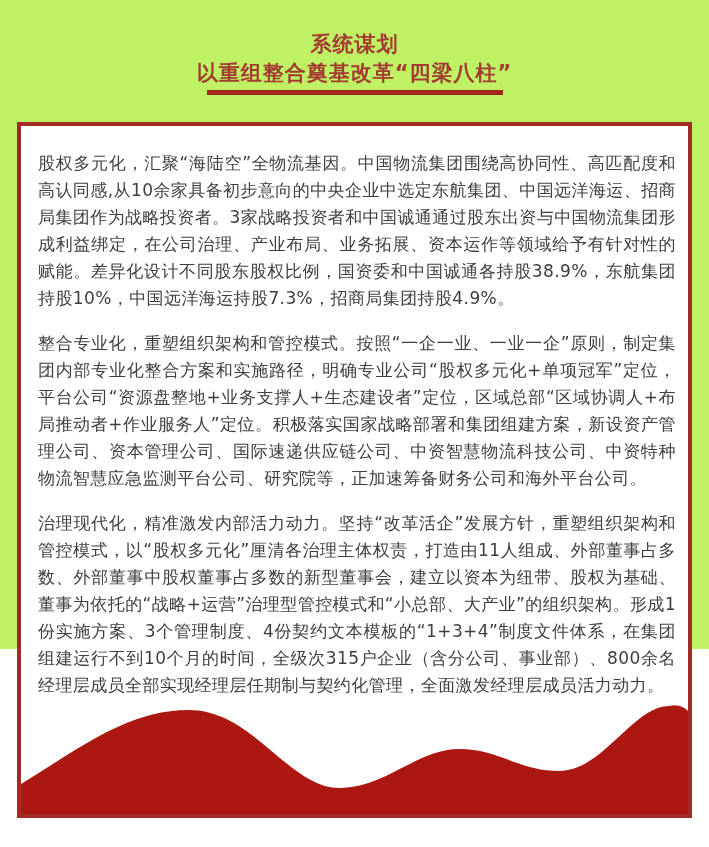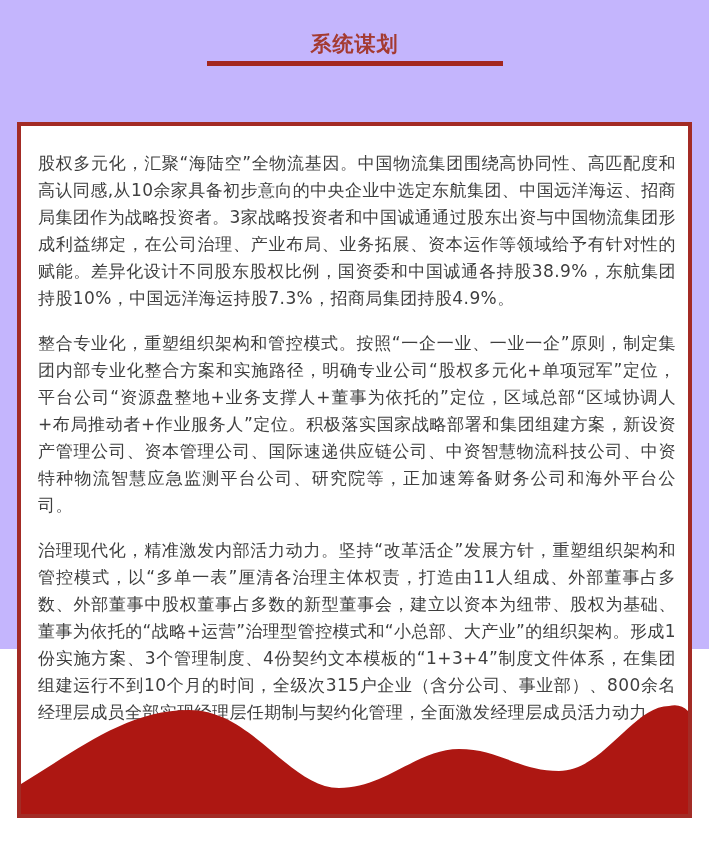--- a/index.html
+++ b/index.html
@@ -7,21 +7,21 @@
   body {
     width: 709px;
     height: 847px;
     font-family: "DejaVu Sans", "Liberation Sans", sans-serif;
     overflow: hidden;
     position: relative;
   }
   .page {
     width: 709px;
     height: 649px;
-    background: #c4b5fd;
+    background: #bef264;
     position: relative;
   }
   .title-block {
     padding-top: 30px;
     text-align: center;
   }
   .title-line {
     color: var(--title-red, #a43a31);
     font-size: 21px;
     font-weight: bold;
@@ -67,28 +67,29 @@
   }
   .bottom-wave path { fill: var(--wave-red, #ad1712); }
 </style>
 </head>
 <body>
 
 <div class="page">
 
   <div class="title-block">
     <div class="title-line">系统谋划</div>
+    <div class="title-line">以重组整合奠基改革“四梁八柱”</div>
     <div class="title-underline"></div>
   </div>
 
   <div class="content-card">
     <div class="card-text">
         <p class="para"><span>股权多元化，汇聚“海陆空”全物流基因。中国物流集团围绕高协同性、高匹配度和高认同感,从10余家具备初步意向的中央企业中选定东航集团、中国远洋海运、招商局集团作为战略投资者。3家战略投资者和中国诚通通过股东出资与中国物流集团形成利益绑定，在公司治理、产业布局、业务拓展、资本运作等领域给予有针对性的赋能。差异化设计不同股东股权比例，国资委和中国诚通各持股38.9%，东航集团持股10%，中国远洋海运持股7.3%，招商局集团持股4.9%。</span></p>
-        <p class="para"><span>整合专业化，重塑组织架构和管控模式。按照“</span><span class="bold">一企一业、一业一企</span><span>”原则，制定集团内部专业化整合方案和实施路径，明确专业公司“</span><span class="bold">股权多元化+单项冠军</span><span>”定位，平台公司</span><span class="bold">“资源盘整地+业务支撑人+董事为依托的”定位，区域总部“区域协调人+布局推动者+作业服务人”</span><span>定位。积极落实国家战略部署和集团组建方案，新设资产管理公司、资本管理公司、国际速递供应链公司、中资智慧物流科技公司、中资特种物流智慧应急监测平台公司、研究院等，正加速筹备财务公司和海外平台公司。</span></p>
-        <p class="para"><span>治理现代化，精准激发内部活力动力。坚持“改革活企”发展方针，重塑组织架构和管控模式，以“</span><span class="bold">多单一表</span><span>”厘清各治理主体权责，打造由11人组成、外部董事占多数、外部董事中股权董事占多数的新型董事会，建立以资本为纽带、股权为基础、董事为依托的“战略+运营”治理型管控模式和“小总部、大产业”的组织架构。形成1份实施方案、3个管理制度、4份契约文本模板的“1+3+4”制度文件体系，在集团组建运行不到10个月的时间，全级次315户企业（含分公司、事业部）、800余名经理层成员全部实现经理层任期制与契约化管理，全面激发经理层成员活力动力。</span></p>
+        <p class="para"><span>整合专业化，重塑组织架构和管控模式。按照“</span><span class="bold">一企一业、一业一企</span><span>”原则，制定集团内部专业化整合方案和实施路径，明确专业公司“</span><span class="bold">股权多元化+单项冠军</span><span>”定位，平台公司</span><span class="bold">“资源盘整地+业务支撑人+生态建设者”定位，区域总部“区域协调人+布局推动者+作业服务人”</span><span>定位。积极落实国家战略部署和集团组建方案，新设资产管理公司、资本管理公司、国际速递供应链公司、中资智慧物流科技公司、中资特种物流智慧应急监测平台公司、研究院等，正加速筹备财务公司和海外平台公司。</span></p>
+        <p class="para"><span>治理现代化，精准激发内部活力动力。坚持“改革活企”发展方针，重塑组织架构和管控模式，以“</span><span class="bold">股权多元化</span><span>”厘清各治理主体权责，打造由11人组成、外部董事占多数、外部董事中股权董事占多数的新型董事会，建立以资本为纽带、股权为基础、董事为依托的“战略+运营”治理型管控模式和“小总部、大产业”的组织架构。形成1份实施方案、3个管理制度、4份契约文本模板的“1+3+4”制度文件体系，在集团组建运行不到10个月的时间，全级次315户企业（含分公司、事业部）、800余名经理层成员全部实现经理层任期制与契约化管理，全面激发经理层成员活力动力。</span></p>
       </div>
 
     <svg class="bottom-wave" viewBox="0 0 667 118" preserveAspectRatio="none">
       <path d="M0,88
                C55,55 105,14 168,14
                C232,14 268,92 318,92
                C365,92 396,53 438,53
                C478,53 498,75 538,75
                C582,75 612,10 648,10
                C656,8 662,10 667,15

